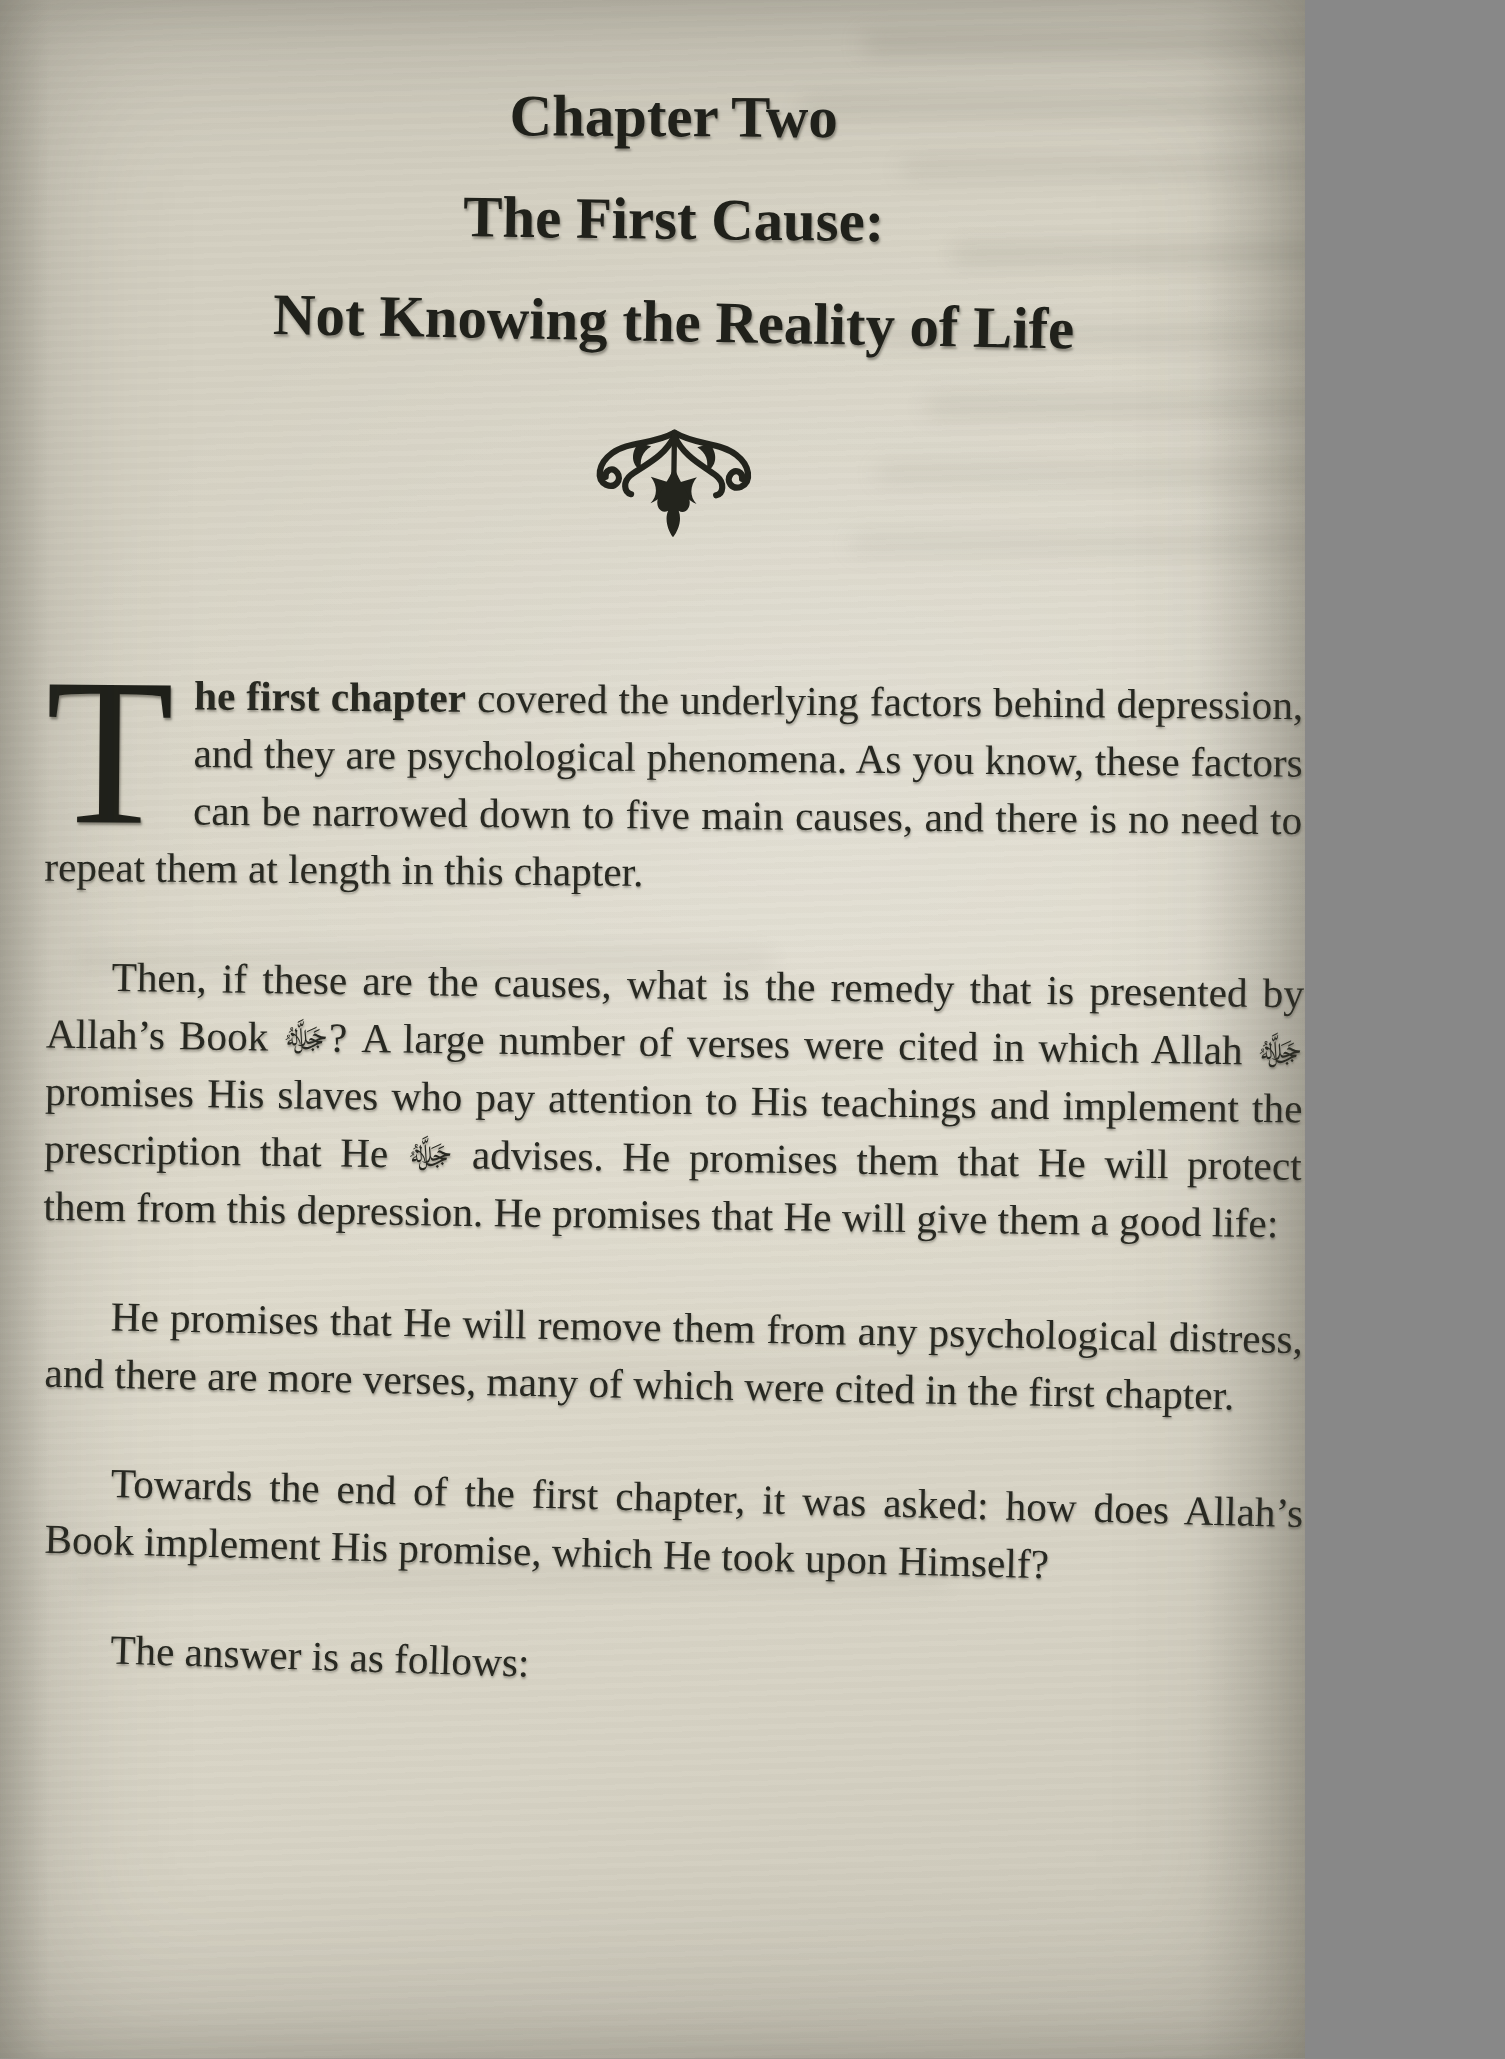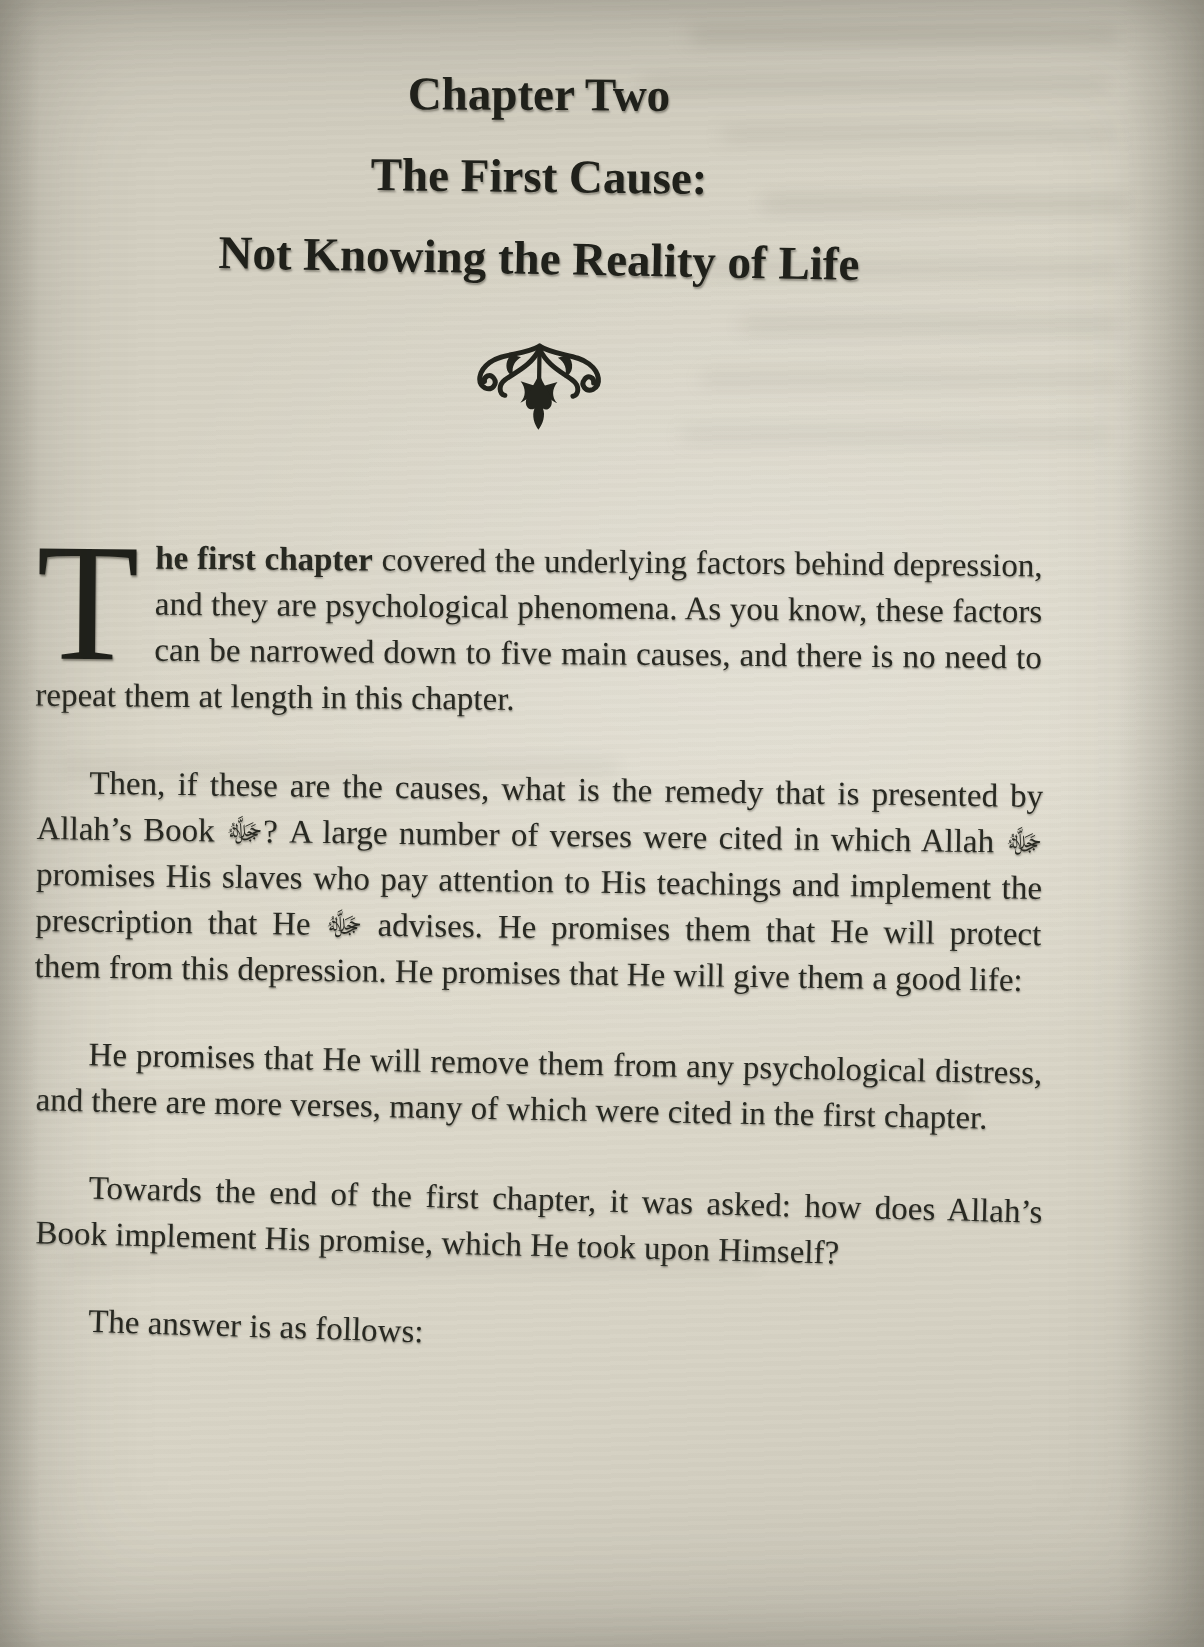--- a/index.html
+++ b/index.html
@@ -1,18 +1,18 @@
 <!DOCTYPE html>
 <html><head>
 <meta charset="utf-8">
 <style>
   html,body{margin:0;padding:0;background:#888;}
   .photo{
     position:relative;
-    width:1204px;height:1647px;
+    width:1044px;height:1647px;
     overflow:hidden;
     background:
       radial-gradient(ellipse 900px 700px at 62% 38%, rgba(255,255,255,.20), rgba(255,255,255,0) 70%),
       linear-gradient(162deg,#cfcbbd 0%, #d8d4c6 30%, #dedacc 55%, #d6d2c4 78%, #c9c5b7 100%);
     font-family:"Liberation Serif","DejaVu Serif",serif;
     color:#262720;
   }
   .photo::after{ 
     content:"";position:absolute;inset:0;pointer-events:none;
     box-shadow:inset 0 0 140px rgba(66,64,54,.38), inset 0 0 40px rgba(66,64,54,.15);

